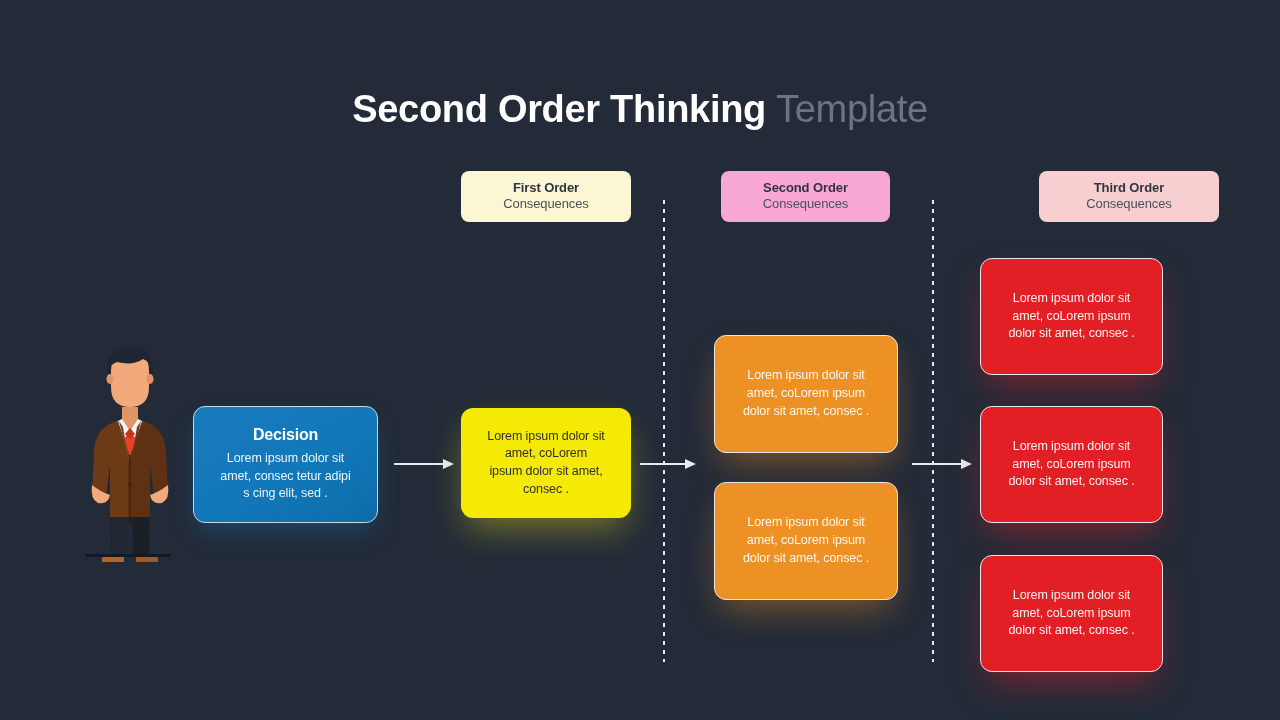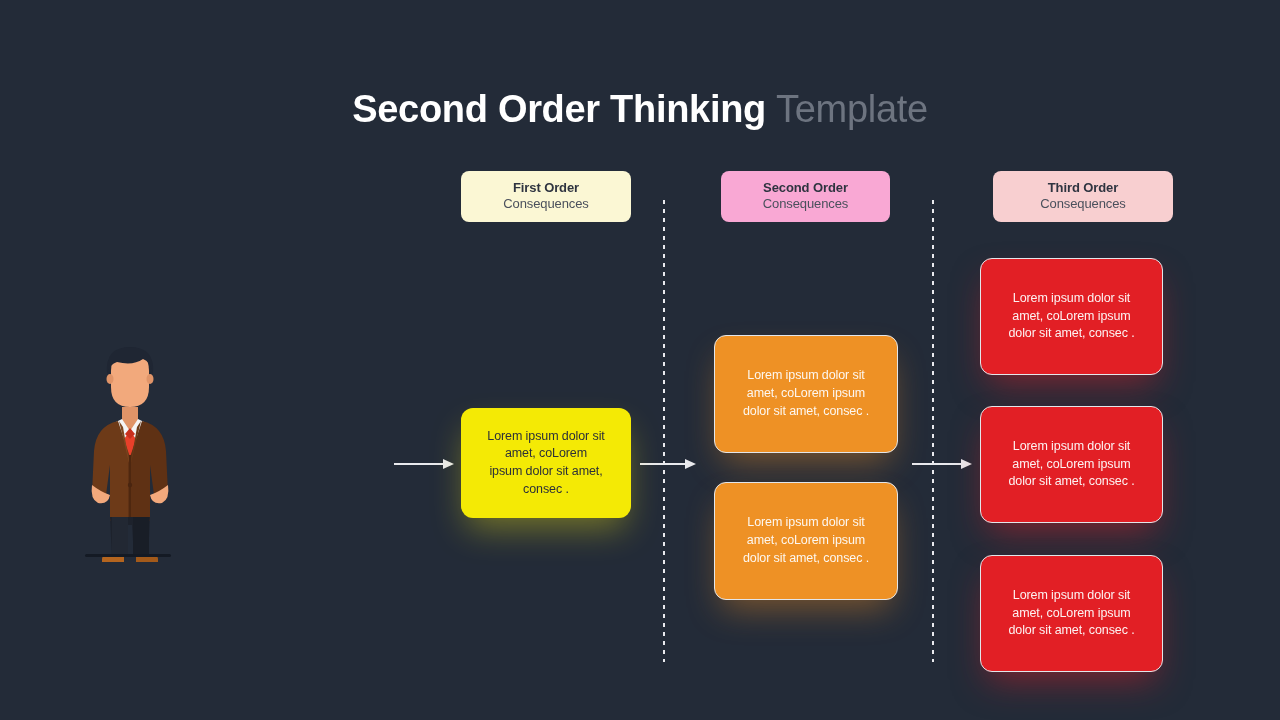--- a/index.html
+++ b/index.html
@@ -35,21 +35,21 @@
   .pill .pill-title {
     font-size:13px; font-weight:bold; color:#2f3440;
     line-height:1.25; letter-spacing:-0.1px;
   }
   .pill .pill-sub {
     font-size:13px; font-weight:normal; color:#4a505c;
     line-height:1.3; letter-spacing:-0.1px;
   }
   #pill-first  { left:461px; top:171px; width:170px; height:51px; background:#fbf7d4; }
   #pill-second { left:721px; top:171px; width:169px; height:51px; background:#f9a8d4; }
-  #pill-third  { left:993px; top:171px; width:180px; height:51px; background:#f8cfd0; }
+  #pill-third  { left:1039px; top:171px; width:180px; height:51px; background:#f8cfd0; }
 
   
   .divider {
     position:absolute; width:2px;
     background-image:linear-gradient(to bottom,#e9eaee 0 4px, transparent 4px 9px);
     background-size:2px 9px;
   }
   #divider-1 { left:663px; top:200px; height:462px; }
   #divider-2 { left:932px; top:200px; height:462px; }
 
@@ -159,20 +159,24 @@
   </div>
   <div class="arrow" id="arrow-2">
     <div class="shaft"></div>
     <div class="head"></div>
   </div>
   <div class="arrow" id="arrow-3">
     <div class="shaft"></div>
     <div class="head"></div>
   </div>
 
+  <div class="card" id="card-decision">
+    <div class="card-title">Decision</div>
+    <div class="body-text">Lorem ipsum dolor sit amet, consec tetur adipi s cing elit, sed .</div>
+  </div>
 
   <div class="card" id="card-first-1">
     <div class="body-text">Lorem ipsum dolor sit amet, coLorem ipsum dolor sit amet, consec .</div>
   </div>
 
   <div class="card card-orange" id="card-second-1">
     <div class="body-text">Lorem ipsum dolor sit amet, coLorem ipsum dolor sit amet, consec .</div>
   </div>
   <div class="card card-orange" id="card-second-2">
     <div class="body-text">Lorem ipsum dolor sit amet, coLorem ipsum dolor sit amet, consec .</div>

